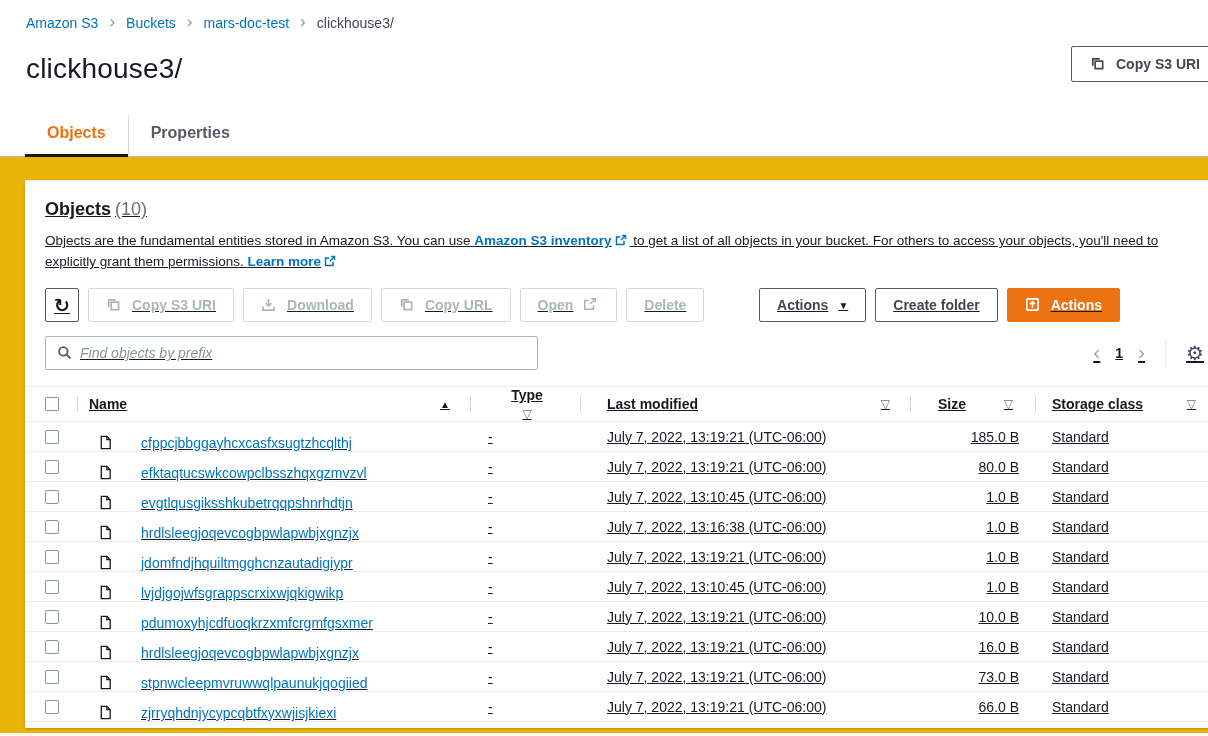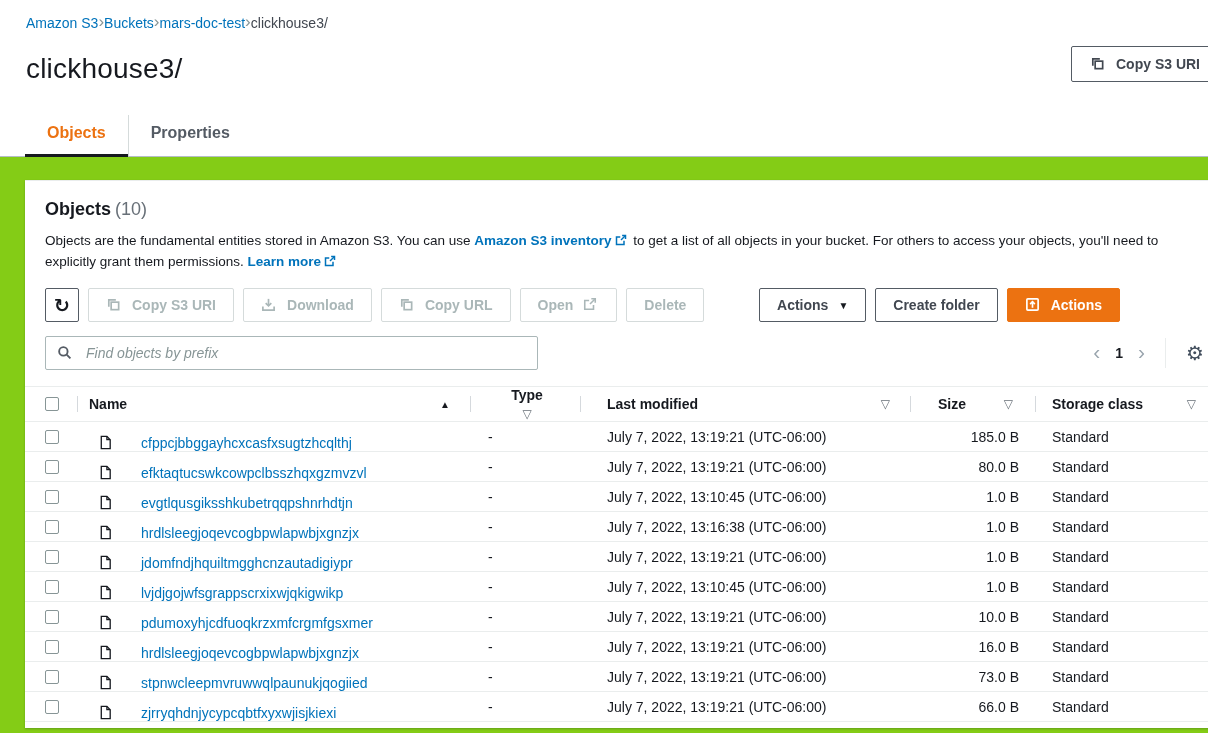--- a/index.html
+++ b/index.html
@@ -4,21 +4,21 @@
 <style>
   * { box-sizing: border-box; }
   html,body { margin:0; padding:0; }
   body {
     width:1208px; height:736px; overflow:hidden; position:relative;
     font-family:"Liberation Sans","DejaVu Sans",sans-serif;
     background:#ffffff; color:#16191f;
   }
 
   
-  .breadcrumb { display:flex; align-items:center; padding:14px 0 0 26px; font-size:14px; }
+  .breadcrumb { display:flex; align-items:center; gap:11px; padding:14px 0 0 26px; font-size:14px; }
   .crumb-link { color:#0073bb; text-decoration:none; cursor:pointer; }
   .crumb-current { color:#414750; }
   .crumb-sep { color:#879596; font-size:17px; line-height:1; transform:translateY(-1px); }
 
   
   .title-row { padding:22px 0 0 26px; }
   .page-title { margin:0; font-size:28px; font-weight:500; color:#16191f; letter-spacing:.2px; }
 
   .header-copy-btn {
     position:absolute; top:46px; left:1071px; width:152px; height:36px;
@@ -29,21 +29,21 @@
   }
 
   
   .tabs { display:flex; margin-top:30px; padding-left:25px; border-bottom:1px solid #b5bdc6; }
   .tab { font-size:16px; font-weight:bold; color:#545b64; padding:9px 22px 14px; position:relative; cursor:pointer; }
   .tab + .tab { border-left:1px solid #d5dbdb; }
   .tab.active { color:#ec7211; }
   .tab.active::after { content:""; position:absolute; left:0; right:0; bottom:-1px; height:3px; background:#16191f; }
 
   
-  .page-gray { background:#84cc16; height:576px; padding:23px 0 0 25px; }
+  .page-gray { background:#eab308; height:576px; padding:23px 0 0 25px;text-decoration:underline; }
 
   .panel {
     width:1203px; background:#fff; padding-bottom:6px;
     border-top:1px solid #eaeded; box-shadow:0 1px 2px rgba(0,28,36,.25);
   }
   .panel-header { padding:18px 20px 0; }
   .panel-title { margin:0; font-size:18px; font-weight:bold; color:#16191f; }
   .panel-count { font-weight:normal; color:#687078; margin-left:4px; }
   .desc { margin:10px 0 0; font-size:13.5px; line-height:21px; color:#16191f; max-width:1132px; }
   .desc a { color:#0073bb; font-weight:bold; text-decoration:none; cursor:pointer; }
@@ -59,21 +59,21 @@
   }
   .btn.disabled { color:#aab7b8; border-color:#d5dbdb; cursor:default; }
   .btn-icon-only { width:34px; padding:0; justify-content:center; font-size:19px; color:#16191f; }
   .btn-primary { background:#ec7211; border-color:#ec7211; color:#fff; }
   .toolbar-right { margin-left:auto; display:flex; gap:9px; margin-right:88px; }
   .caret { font-size:10px; color:#16191f; }
 
   
   .search-row { display:flex; align-items:center; padding:14px 20px 0; }
   .search-box {
-    display:flex; align-items:center; gap:11px; width:493px; height:34px;
+    display:flex; align-items:center; gap:5px; width:493px; height:34px;
     border:1px solid #aab7b8; border-radius:2px; background:#fff; padding:0 11px;
   }
   .search-box input { border:none; outline:none; flex:1; font-size:14px; color:#16191f; font-family:inherit; background:transparent; }
   .search-box input::placeholder { color:#879596; font-style:italic; }
   .search-right { margin-left:auto; display:flex; align-items:center; gap:15px; padding-right:4px; }
   .page-chevron { font-size:21px; line-height:1; color:#99a4ad; cursor:pointer; transform:translateY(-2px); }
   .page-num { font-size:14px; font-weight:bold; color:#16191f; }
   .vert-div { width:1px; height:30px; background:#eaeded; margin:0 5px; }
   .gear { font-size:20px; color:#414d5c; cursor:pointer; line-height:1; }
 

